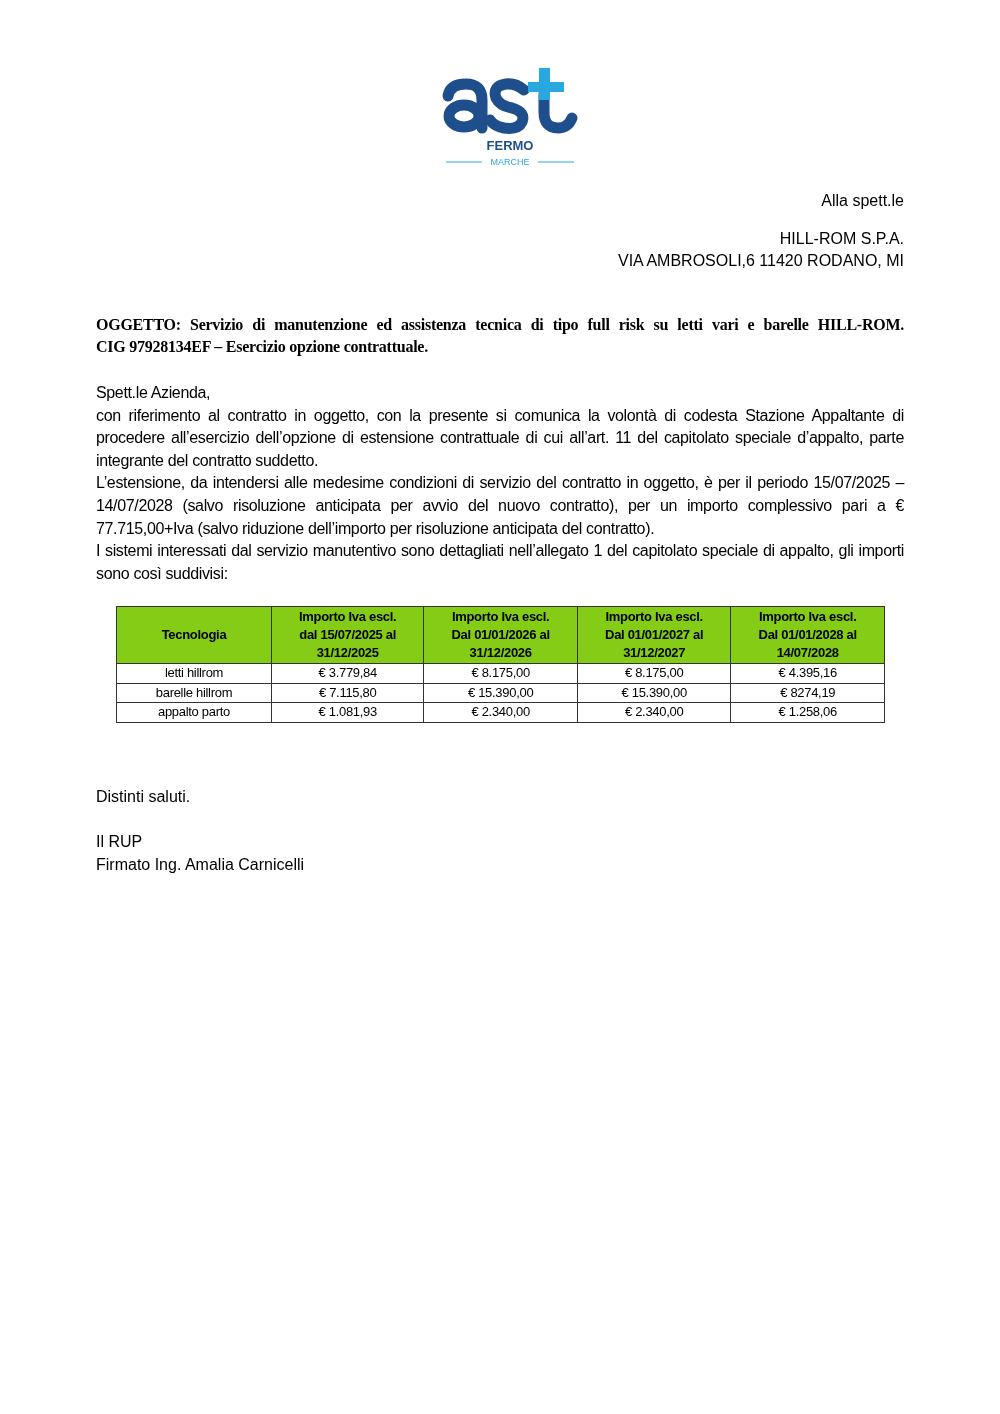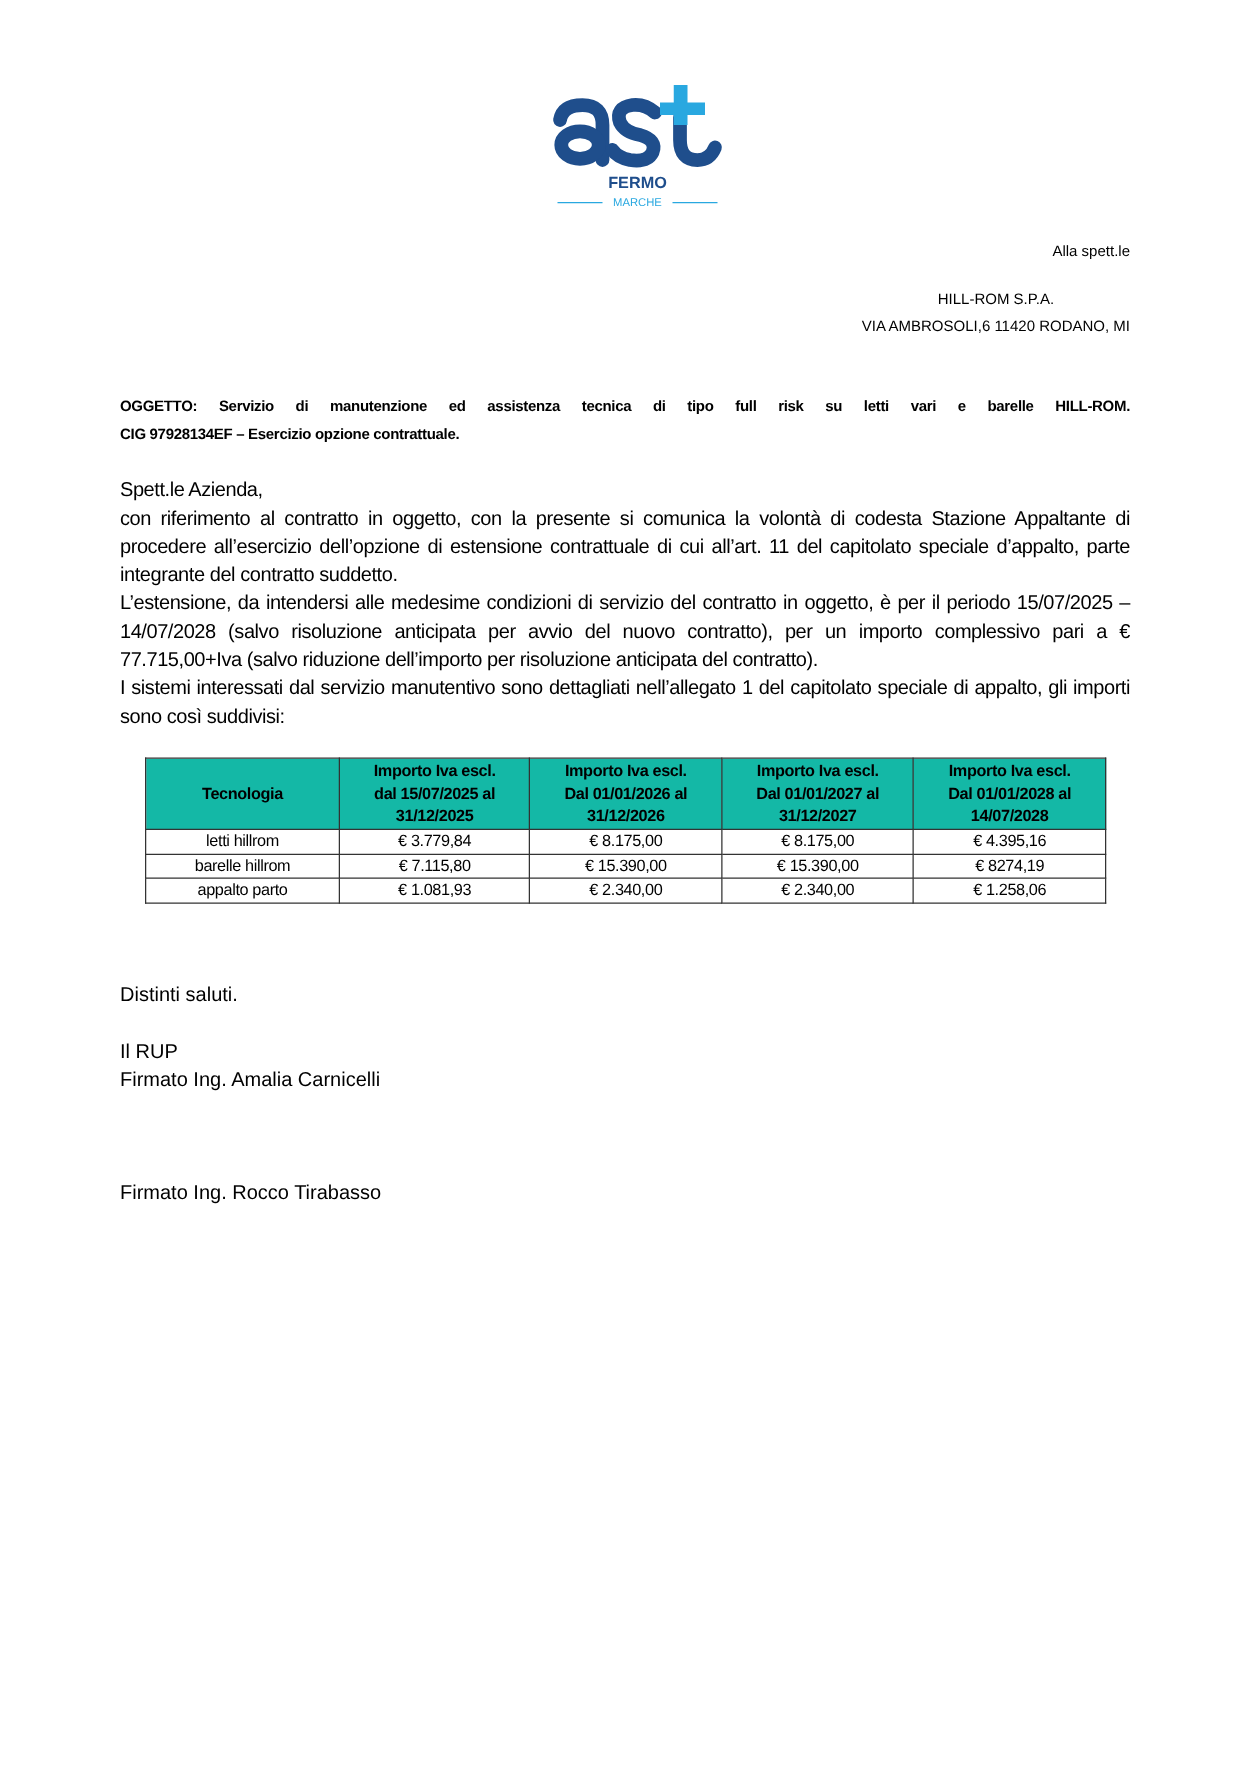--- a/index.html
+++ b/index.html
@@ -2,41 +2,42 @@
 <html><head>
   <meta charset="utf-8">
   <style>
     html, body { margin: 0; padding: 0; background: #ffffff; }
     body {
       width: 1000px; height: 1414px; position: relative; overflow: hidden;
       font-family: "Liberation Sans", sans-serif; color: #000;
     }
     .logo { position: absolute; left: 440px; top: 66px; width: 140px; height: 104px; }
     .logo svg { display: block; }
-    .right-block { position: absolute; right: 96px; text-align: center; font-size: 12px; line-height: 22px; }
+    .right-block { position: absolute; right: 96px; text-align: right; font-size: 16px; line-height: 22px; }
     #alla { top: 190px; }
     #addr { top: 228px; }
     .subject {
       position: absolute; left: 96px; width: 808px; top: 314px;
-      font-size: 12px; line-height: 22px; font-weight: bold; text-align: justify;
+      font-size: 16px; line-height: 22px; font-weight: bold; text-align: justify;
       letter-spacing: -0.25px;
+      font-family: Liberation Serif, serif;
     }
     .body-text {
       position: absolute; left: 96px; width: 808px; top: 382px;
       font-size: 16px; line-height: 22.6px; text-align: justify; letter-spacing: -0.35px;
     }
     .body-text p { margin: 0; }
     table.amounts {
       position: absolute; left: 116px; top: 606px; width: 769px;
       border-collapse: collapse; font-size: 13px; letter-spacing: -0.3px;
     }
     table.amounts th, table.amounts td {
       border: 1px solid #333; text-align: center; padding: 0 2px; line-height: 18.5px;
     }
-    table.amounts th { background: #14b8a6; font-weight: bold; line-height: 18px; padding: 1px 2px; margin-top: 16px; }
+    table.amounts th { background: #84cc16; font-weight: bold; line-height: 18px; padding: 1px 2px; margin-top: 16px; }
     table.amounts th.tech { width: 150px; }
     table.amounts td.label { text-align: center; }
     table.amounts tr.total td { font-weight: bold; }
     table.amounts tr.total td.label { text-align: right; padding-right: 18px; }
     .closing { position: absolute; left: 96px; font-size: 16px; line-height: 22.6px; }
     .closing p { margin: 0; }
     #saluti { top: 786px; }
     #rup { top: 831px; }
     #dir { top: 944px; }
   </style>
@@ -114,14 +115,13 @@
     </tr>
   </tbody>
 </table>
 
 <div class="closing" id="saluti">Distinti saluti.</div>
 <div class="closing" id="rup">
   <p>Il RUP</p>
   <p>Firmato Ing. Amalia Carnicelli</p>
 </div>
 <div class="closing" id="dir">
-  <p>Firmato Ing. Rocco Tirabasso</p>
 </div>
 
 </body></html>

